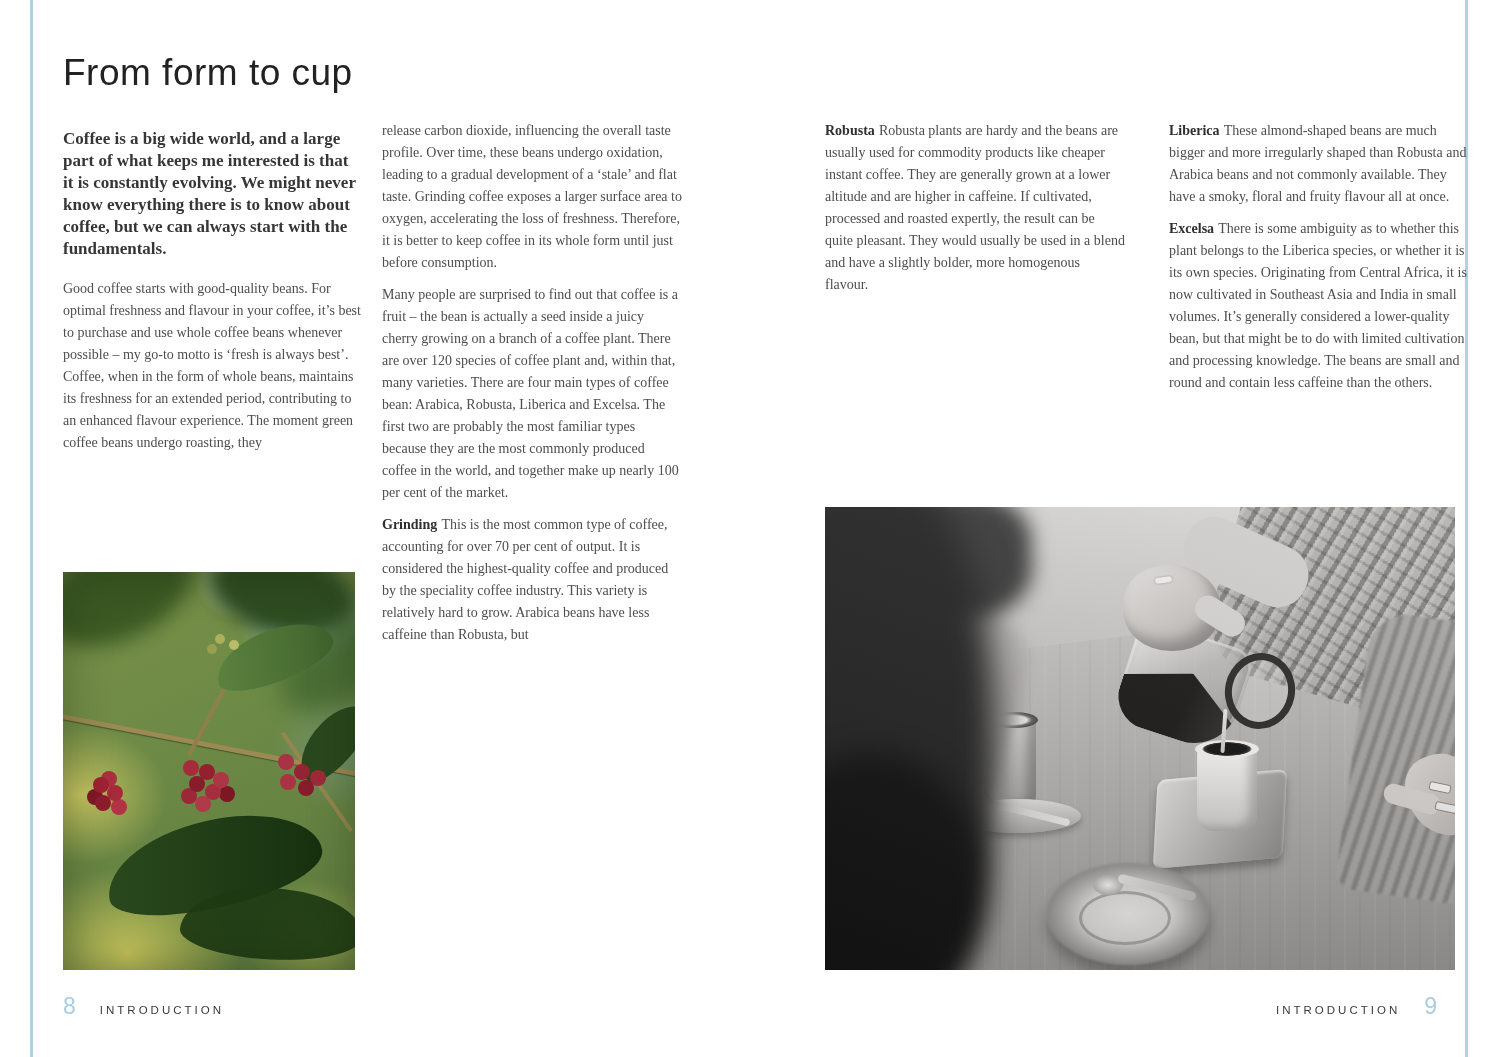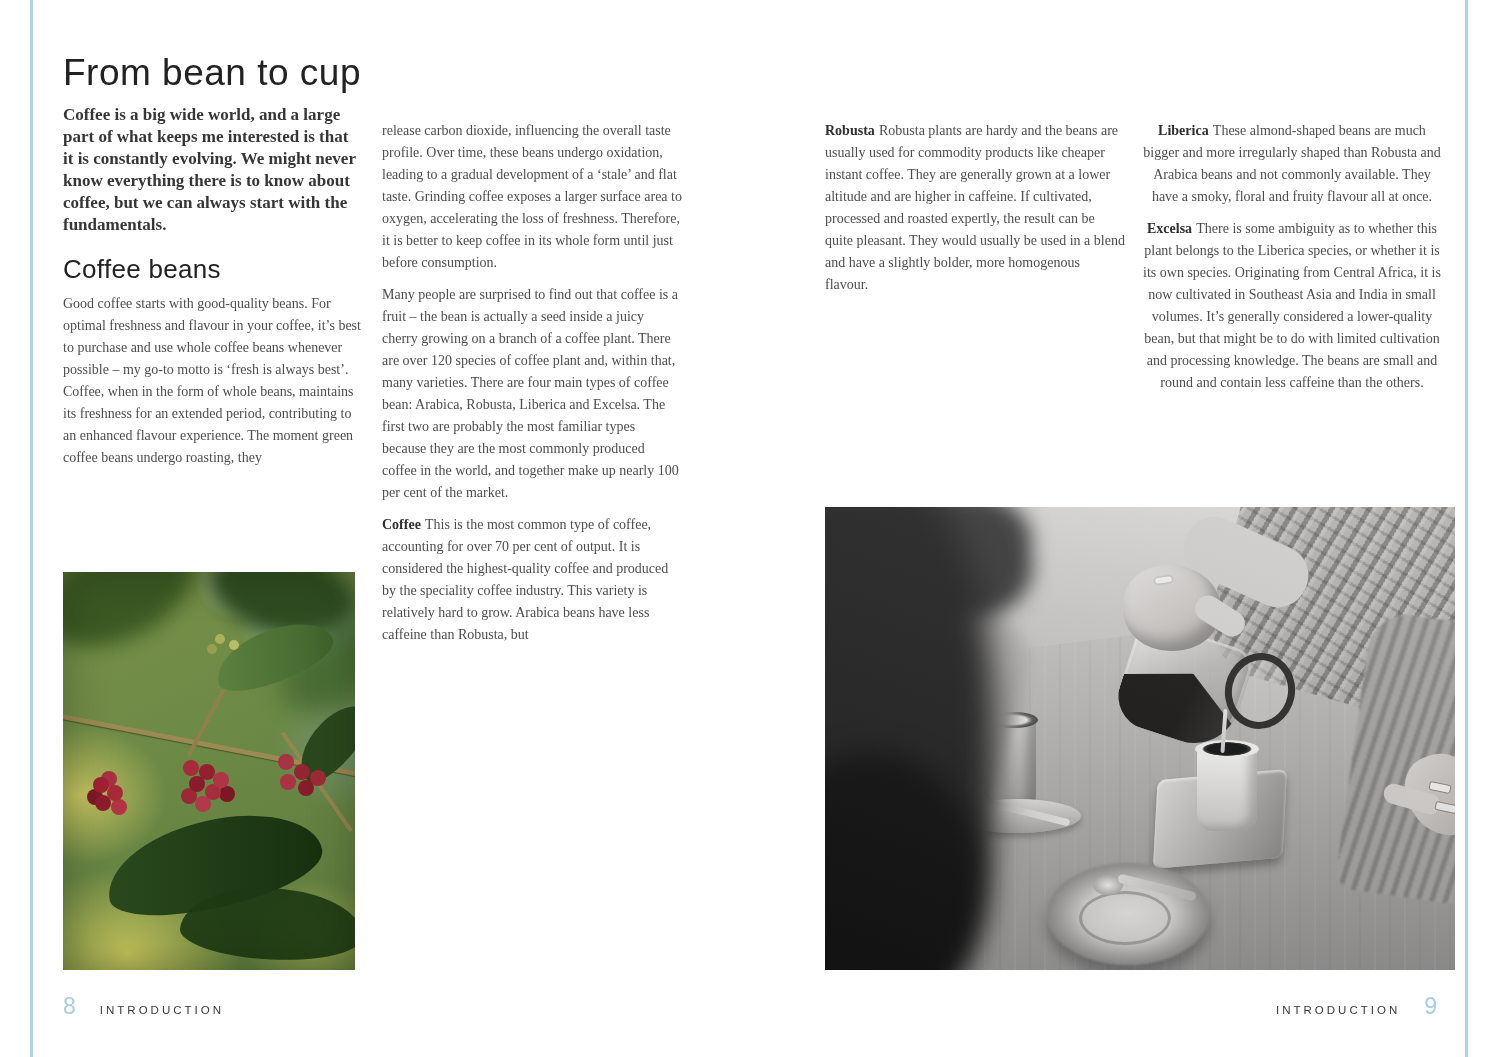--- a/index.html
+++ b/index.html
@@ -10,24 +10,24 @@
   .edge{position:absolute;top:0;height:1057px;width:3px;background:#aed3e4;}
   .edge-left{left:30px;}
   .edge-right{left:1465px;}
 
   .page-title{
     position:absolute;left:63px;top:52px;margin:0;
     font-family:"Liberation Sans",sans-serif;font-weight:400;
     font-size:37px;letter-spacing:.5px;color:#222;
   }
   .col{position:absolute;width:298px;}
-  .col-1{left:63px;top:104px;}
+  .col-1{left:63px;top:128px;}
   .col-2{left:382px;top:120px;width:300px;}
   .col-3{left:825px;top:120px;width:300px;}
-  .col-4{left:1143px;top:120px;text-align:center;}
+  .col-4{left:1169px;top:120px;}
   .intro{
     margin:0 0 18px 0;font-size:17px;line-height:22px;color:#363636;
     font-weight:600;
   }
   h2.section{
     margin:14px 0 8px 0;font-family:"Liberation Sans",sans-serif;
     font-weight:400;font-size:26px;letter-spacing:.3px;color:#222;
   }
   h2.first{margin-top:0;}
   p.body{margin:0 0 10px 0;font-size:14px;line-height:22px;color:#4d4d4d;}
@@ -134,32 +134,31 @@
   .rp-handcup{left:52px;top:-14px;width:155px;height:125px;background:#3c3c3c;border-radius:40%;filter:blur(10px);z-index:9;}
   .rp-saucer-tl{left:92px;top:18px;width:125px;height:42px;background:#dcdcdc;border-radius:50%;filter:blur(6px);opacity:.85;z-index:8;}
   .rp-grade{inset:0;background:linear-gradient(200deg,rgba(255,255,255,.08),rgba(0,0,0,.14));z-index:10;}
 </style>
 </head>
 <body>
 
 <div class="edge edge-left"></div>
 <div class="edge edge-right"></div>
 
-<h1 class="page-title">From bean to cup</h1>
+<h1 class="page-title">From form to cup</h1>
 
 <div class="col col-1">
   <p class="intro">Coffee is a big wide world, and a large part of what keeps me interested is that it is constantly evolving. We might never know everything there is to know about coffee, but we can always start with the fundamentals.</p>
-  <h2 class="section first">Coffee beans</h2>
   <p class="body">Good coffee starts with good-quality beans. For optimal freshness and flavour in your coffee, it’s best to purchase and use whole coffee beans whenever possible – my go-to motto is ‘fresh is always best’. Coffee, when in the form of whole beans, maintains its freshness for an extended period, contributing to an enhanced flavour experience. The moment green coffee beans undergo roasting, they</p>
 </div>
 
 <div class="col col-2">
   <p class="body">release carbon dioxide, influencing the overall taste profile. Over time, these beans undergo oxidation, leading to a gradual development of a ‘stale’ and flat taste. Grinding coffee exposes a larger surface area to oxygen, accelerating the loss of freshness. Therefore, it is better to keep coffee in its whole form until just before consumption.</p>
   <p class="body">Many people are surprised to find out that coffee is a fruit – the bean is actually a seed inside a juicy cherry growing on a branch of a coffee plant. There are over 120 species of coffee plant and, within that, many varieties. There are four main types of coffee bean: Arabica, Robusta, Liberica and Excelsa. The first two are probably the most familiar types because they are the most commonly produced coffee in the world, and together make up nearly 100 per cent of the market.</p>
-  <p class="body"><span class="lead">Coffee</span><span>This is the most common type of coffee, accounting for over 70 per cent of output. It is considered the highest-quality coffee and produced by the speciality coffee industry. This variety is relatively hard to grow. Arabica beans have less caffeine than Robusta, but</span></p>
+  <p class="body"><span class="lead">Grinding</span><span>This is the most common type of coffee, accounting for over 70 per cent of output. It is considered the highest-quality coffee and produced by the speciality coffee industry. This variety is relatively hard to grow. Arabica beans have less caffeine than Robusta, but</span></p>
 </div>
 
 <div class="col col-3">
   <p class="body"><span class="lead">Robusta</span><span>Robusta plants are hardy and the beans are usually used for commodity products like cheaper instant coffee. They are generally grown at a lower altitude and are higher in caffeine. If cultivated, processed and roasted expertly, the result can be quite pleasant. They would usually be used in a blend and have a slightly bolder, more homogenous flavour.</span></p>
 </div>
 
 <div class="col col-4">
   <p class="body"><span class="lead">Liberica</span><span>These almond-shaped beans are much bigger and more irregularly shaped than Robusta and Arabica beans and not commonly available. They have a smoky, floral and fruity flavour all at once.</span></p>
   <p class="body"><span class="lead">Excelsa</span><span>There is some ambiguity as to whether this plant belongs to the Liberica species, or whether it is its own species. Originating from Central Africa, it is now cultivated in Southeast Asia and India in small volumes. It’s generally considered a lower-quality bean, but that might be to do with limited cultivation and processing knowledge. The beans are small and round and contain less caffeine than the others.</span></p>
 </div>

